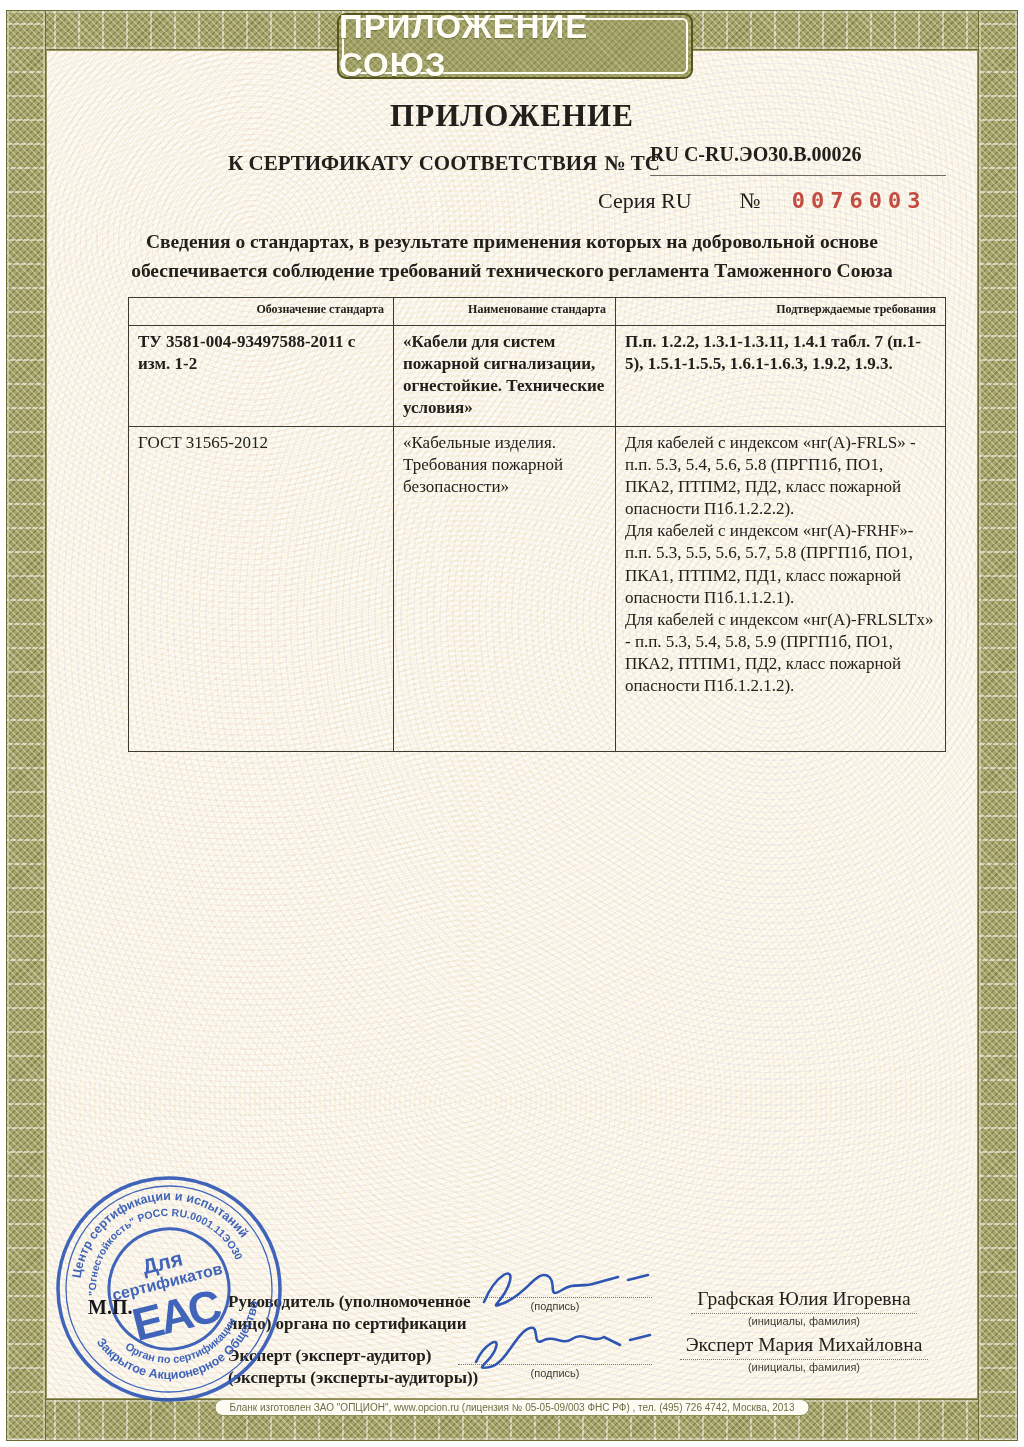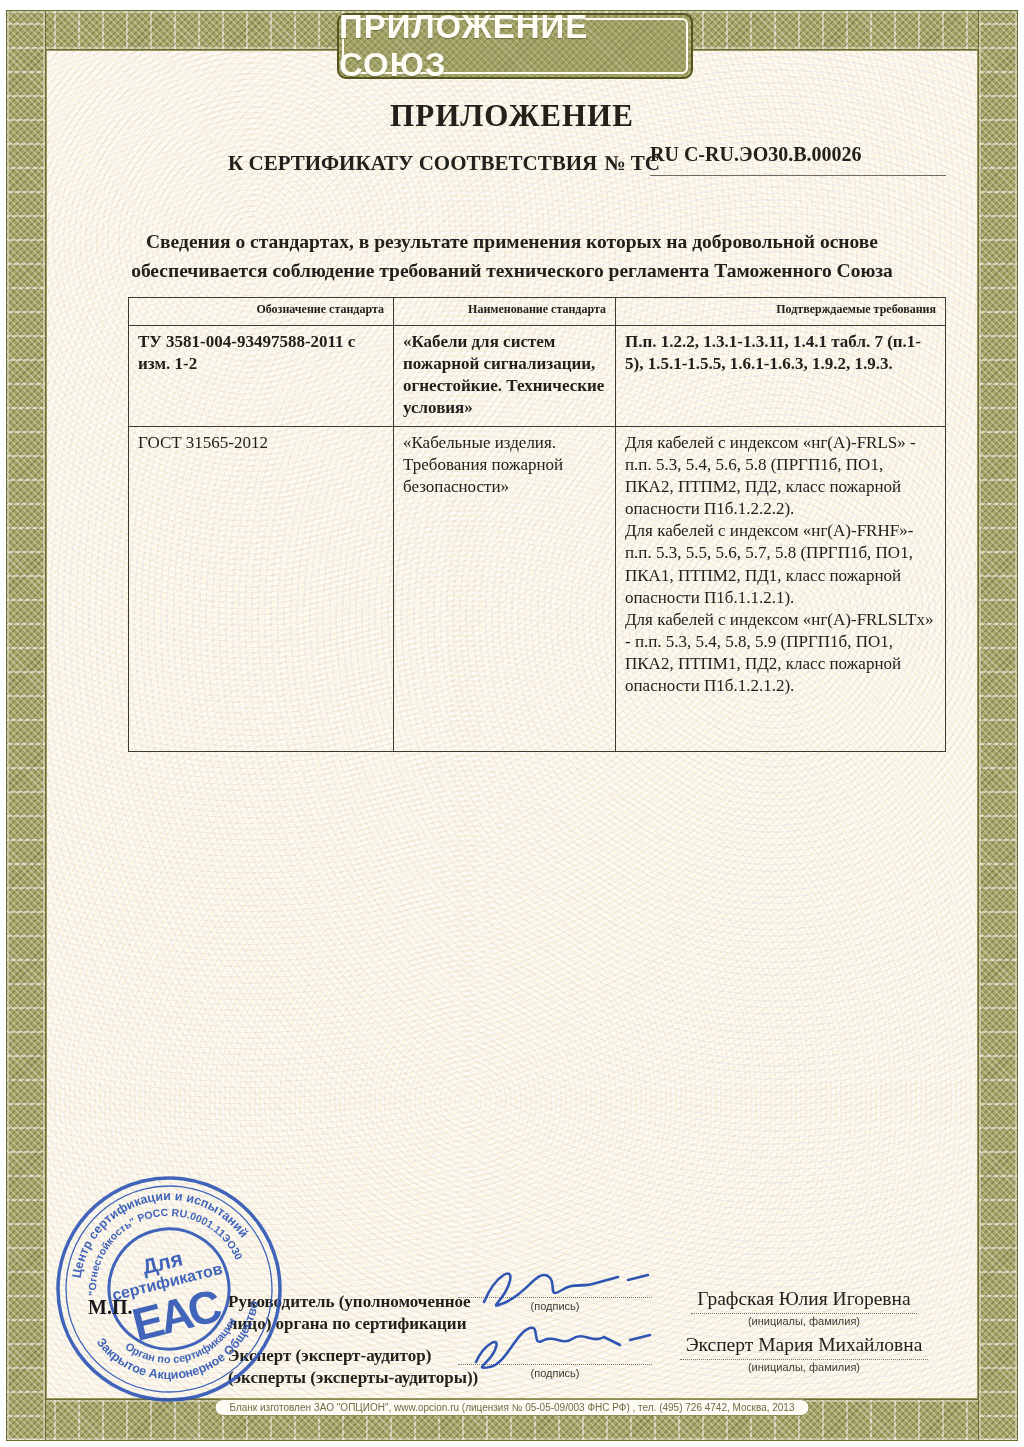--- a/index.html
+++ b/index.html
@@ -93,20 +93,25 @@
     <div class="banner-inner"></div>
     <div class="banner-text">ПРИЛОЖЕНИЕ СОЮЗ</div>
   </div>
 
   <div class="doc-title">ПРИЛОЖЕНИЕ</div>
   <div class="cert-label">
     <span>К СЕРТИФИКАТУ СООТВЕТСТВИЯ</span>
     <span class="no-ts">№ ТС</span>
   </div>
   <div class="cert-number">RU C-RU.ЭО30.В.00026</div>
+  <div class="series-row">
+    <span>Серия RU</span>
+    <span class="num-sign">№</span>
+    <span class="serial">0076003</span>
+  </div>
 
   <div class="intro">Сведения о стандартах, в результате применения которых на добровольной основе обеспечивается соблюдение требований технического регламента Таможенного Союза</div>
 
   <table class="std-table">
     <colgroup>
         <col style="width:265px">
         <col style="width:222px">
         <col style="width:330px">
       </colgroup>
     <thead>

